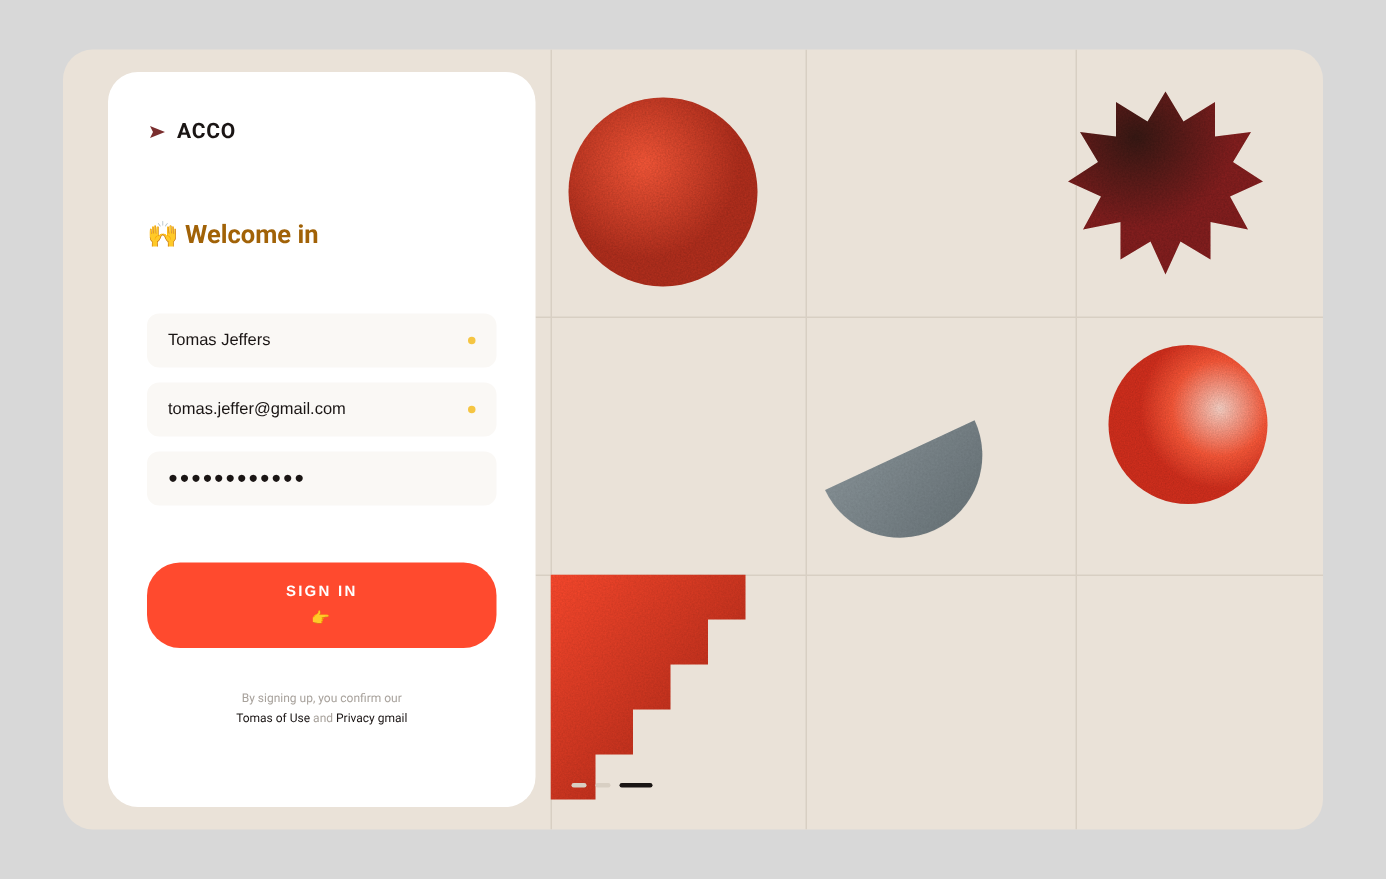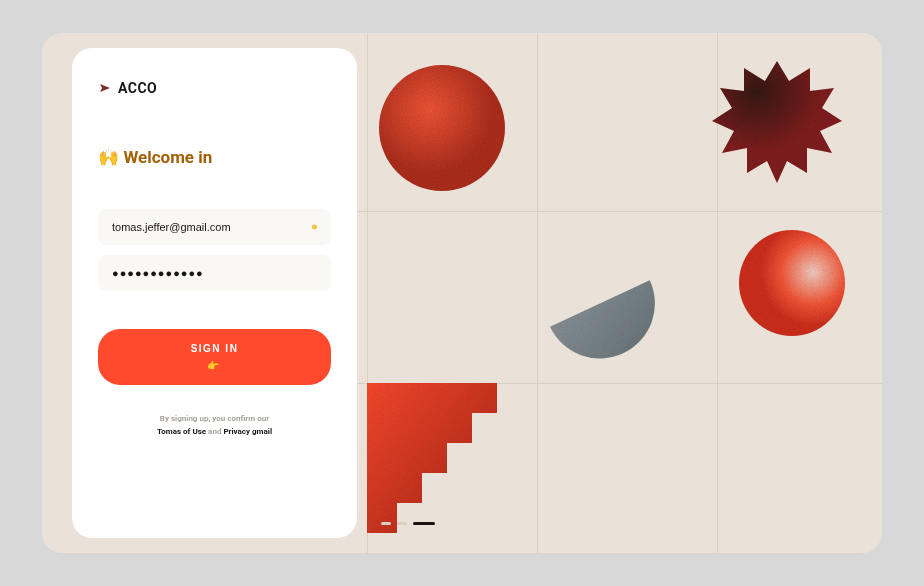--- a/index.html
+++ b/index.html
@@ -115,21 +115,20 @@
       gap: 6px;
       flex-direction: column;
     }
     
     .disclaimer {
       text-align: center;
       font-size: 8px;
       color: #a8a29c;
       margin-top: 28px;
       line-height: 1.6;
-      font-weight: bold;
     }
     
     .disclaimer a {
       color: #1a1514;
       text-decoration: none;
     }
     
     .marketing-panel {
       flex: 1;
       position: relative;
@@ -249,20 +248,24 @@
           <path d="M1 2 L11 6 L1 10 L3 6 Z" fill="#7a2e2e"></path>
         </svg>
       </span>
       <span class="logo-text">ACCO</span>
     </div>
 
     <h1 class="welcome-title">
       <span>🙌 Welcome in</span><br>
     </h1>
 
+    <div class="input-wrapper">
+      <input type="text" value="Tomas Jeffers" style="">
+      <span class="input-dot"></span>
+    </div>
 
     <div class="input-wrapper">
       <input type="text" value="tomas.jeffer@gmail.com" style="">
       <span class="input-dot"></span>
     </div>
 
     <div class="input-wrapper">
       <input type="text" style="letter-spacing: 1px;" value="●●●●●●●●●●●●">
     </div>
 

